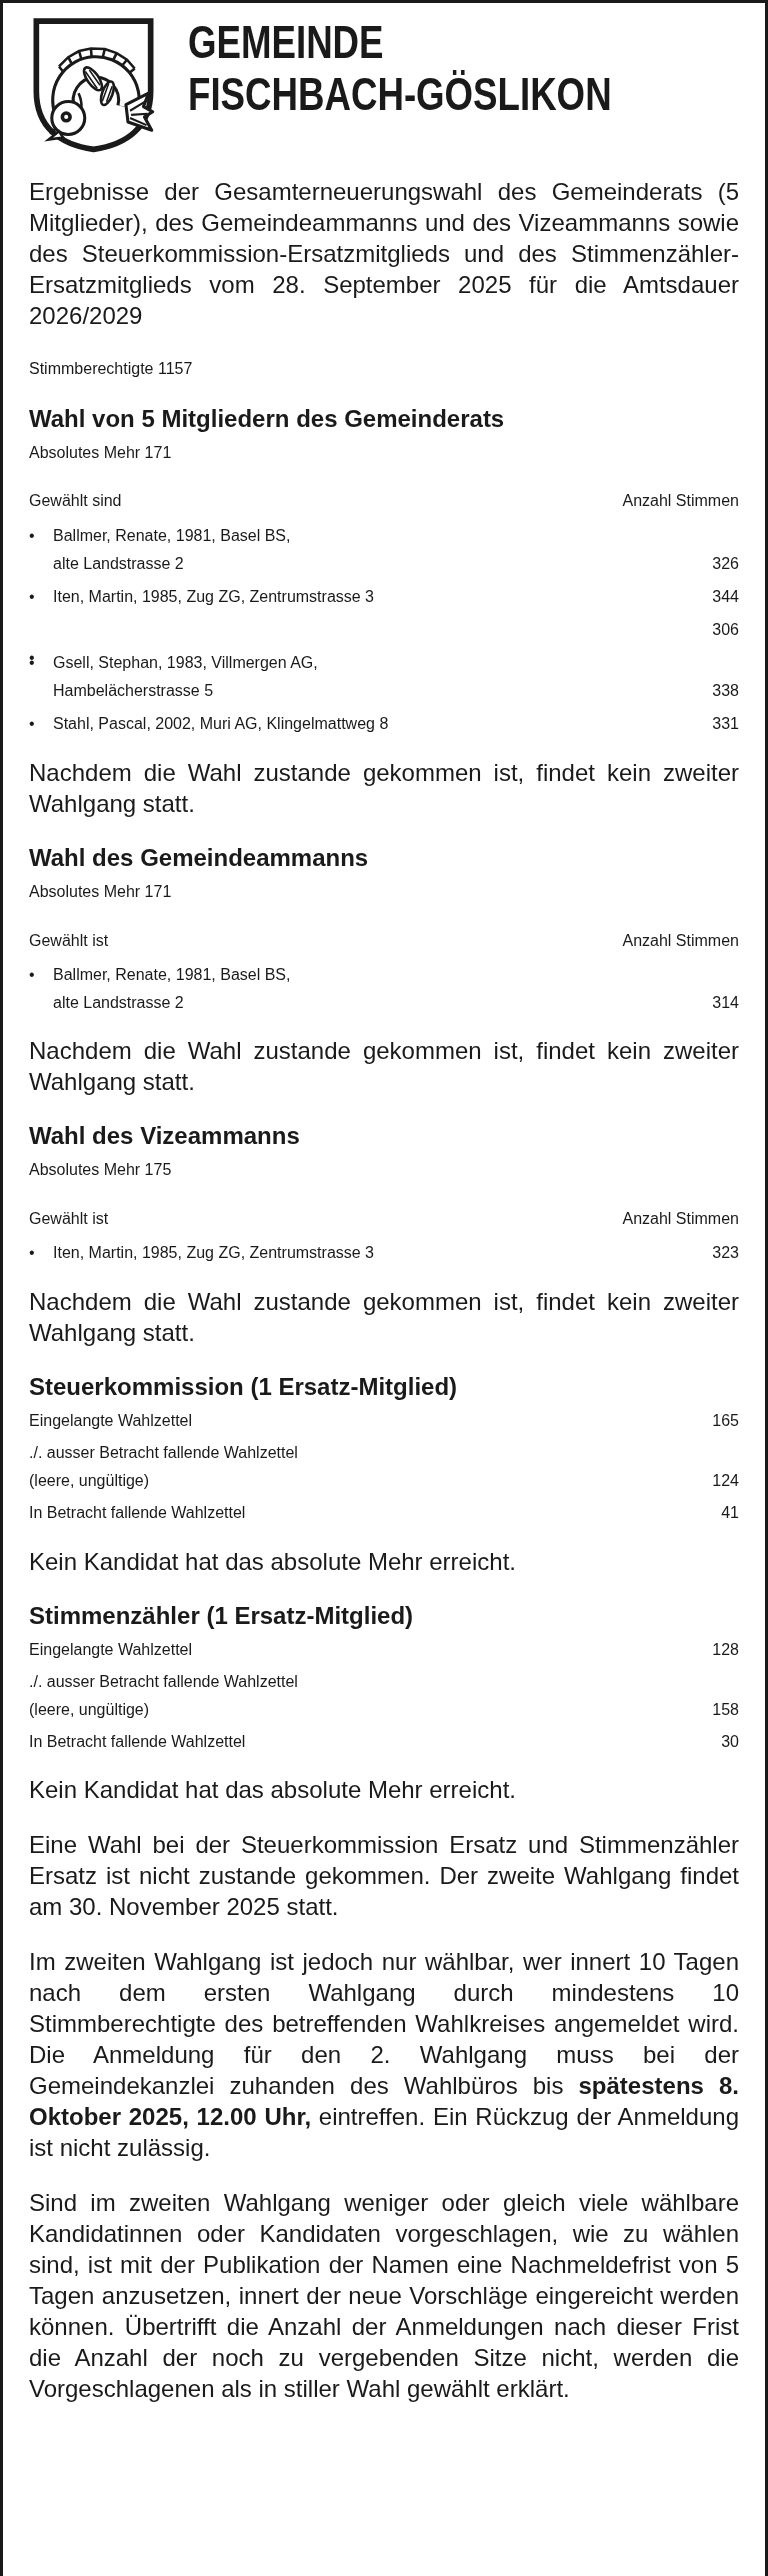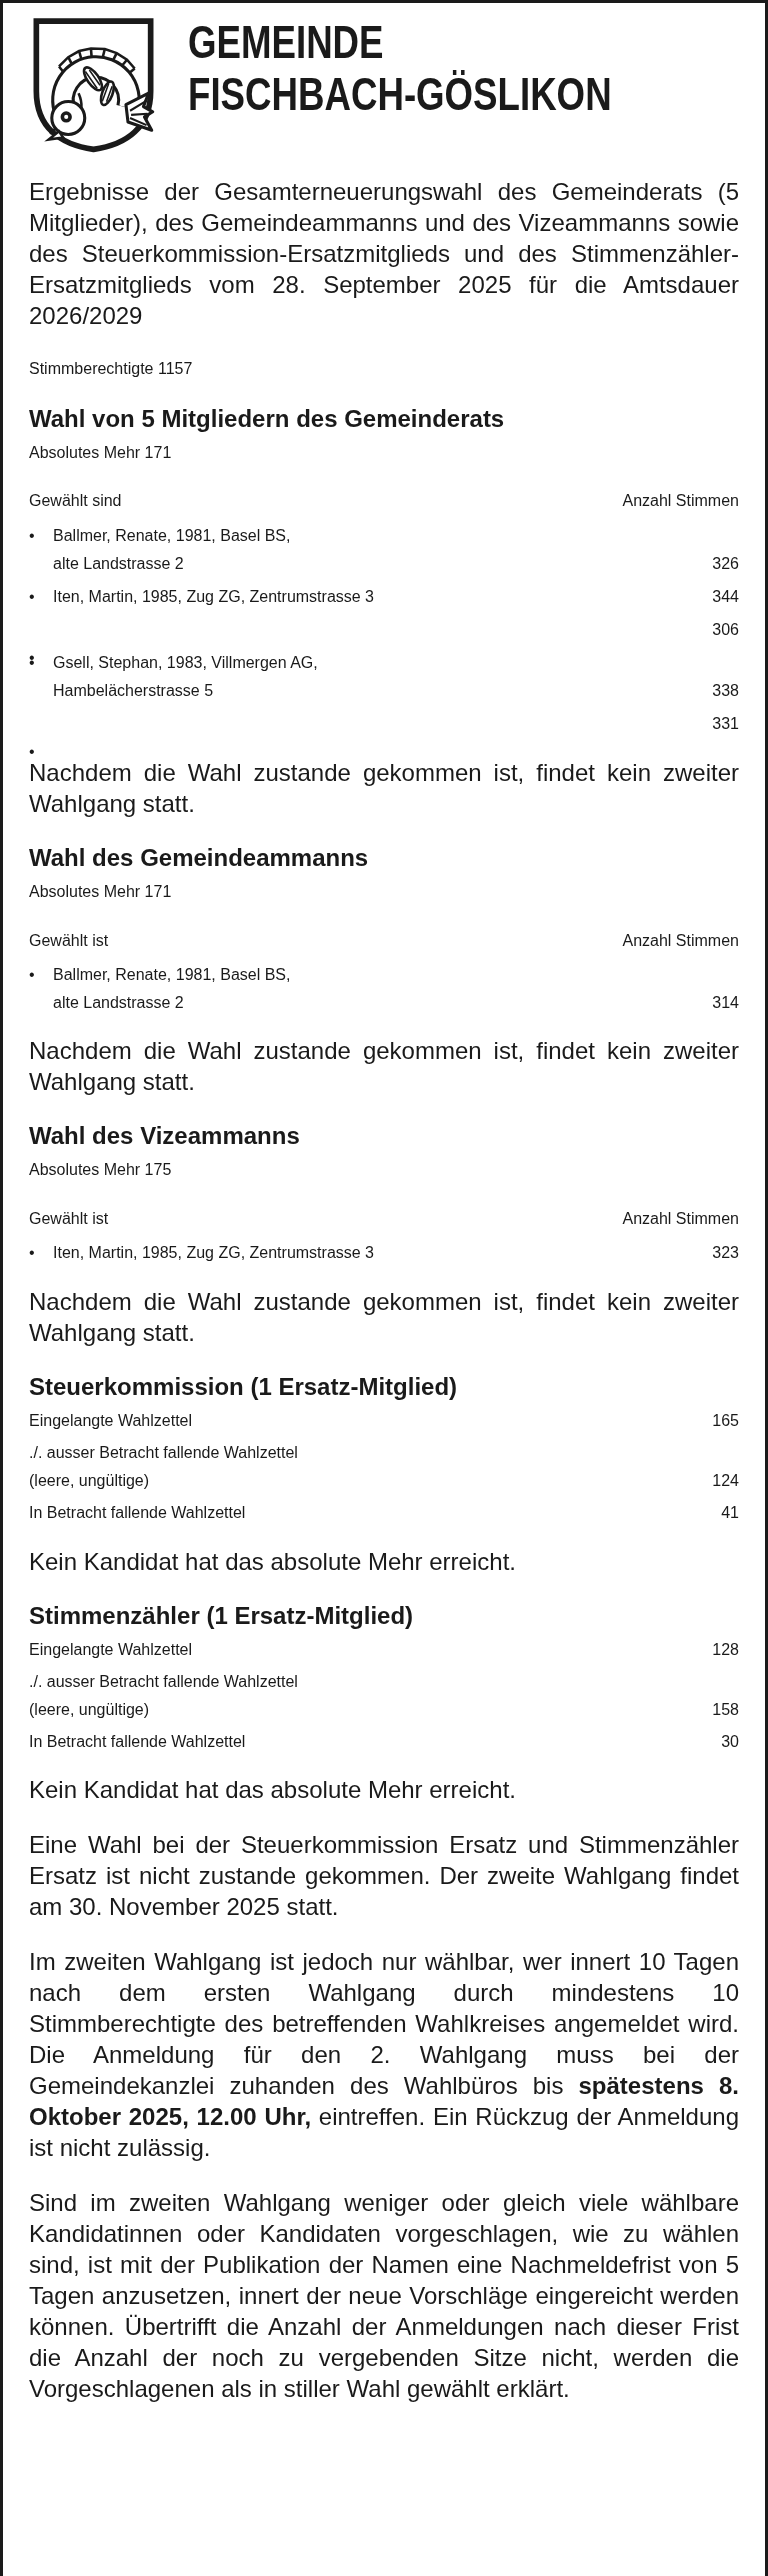--- a/index.html
+++ b/index.html
@@ -134,21 +134,21 @@
     <div class="cand-row line">
       <div class="cand-text"><span class="bullet">•</span></div>
       <div class="votes">306</div>
     </div>
     <div class="cand-row line">
       <div class="cand-text"><span class="bullet">•</span><span>Gsell, Stephan, 1983, Villmergen AG,
 Hambelächerstrasse 5</span></div>
       <div class="votes">338</div>
     </div>
     <div class="cand-row line">
-      <div class="cand-text"><span class="bullet">•</span></div>
+      <div class="cand-text"><span class="bullet">•</span><span>Stahl, Pascal, 2002, Muri AG, Klingelmattweg 8</span></div>
       <div class="votes">331</div>
     </div>
     <p class="para note">Nachdem die Wahl zustande gekommen ist, findet kein zweiter Wahlgang statt.</p>
   </div>
 
   <div class="section">
     <div class="h2">Wahl des Gemeindeammanns</div>
     <div class="line mehr">Absolutes Mehr 171</div>
     <div class="elected-head line">
       <span>Gewählt ist</span>

